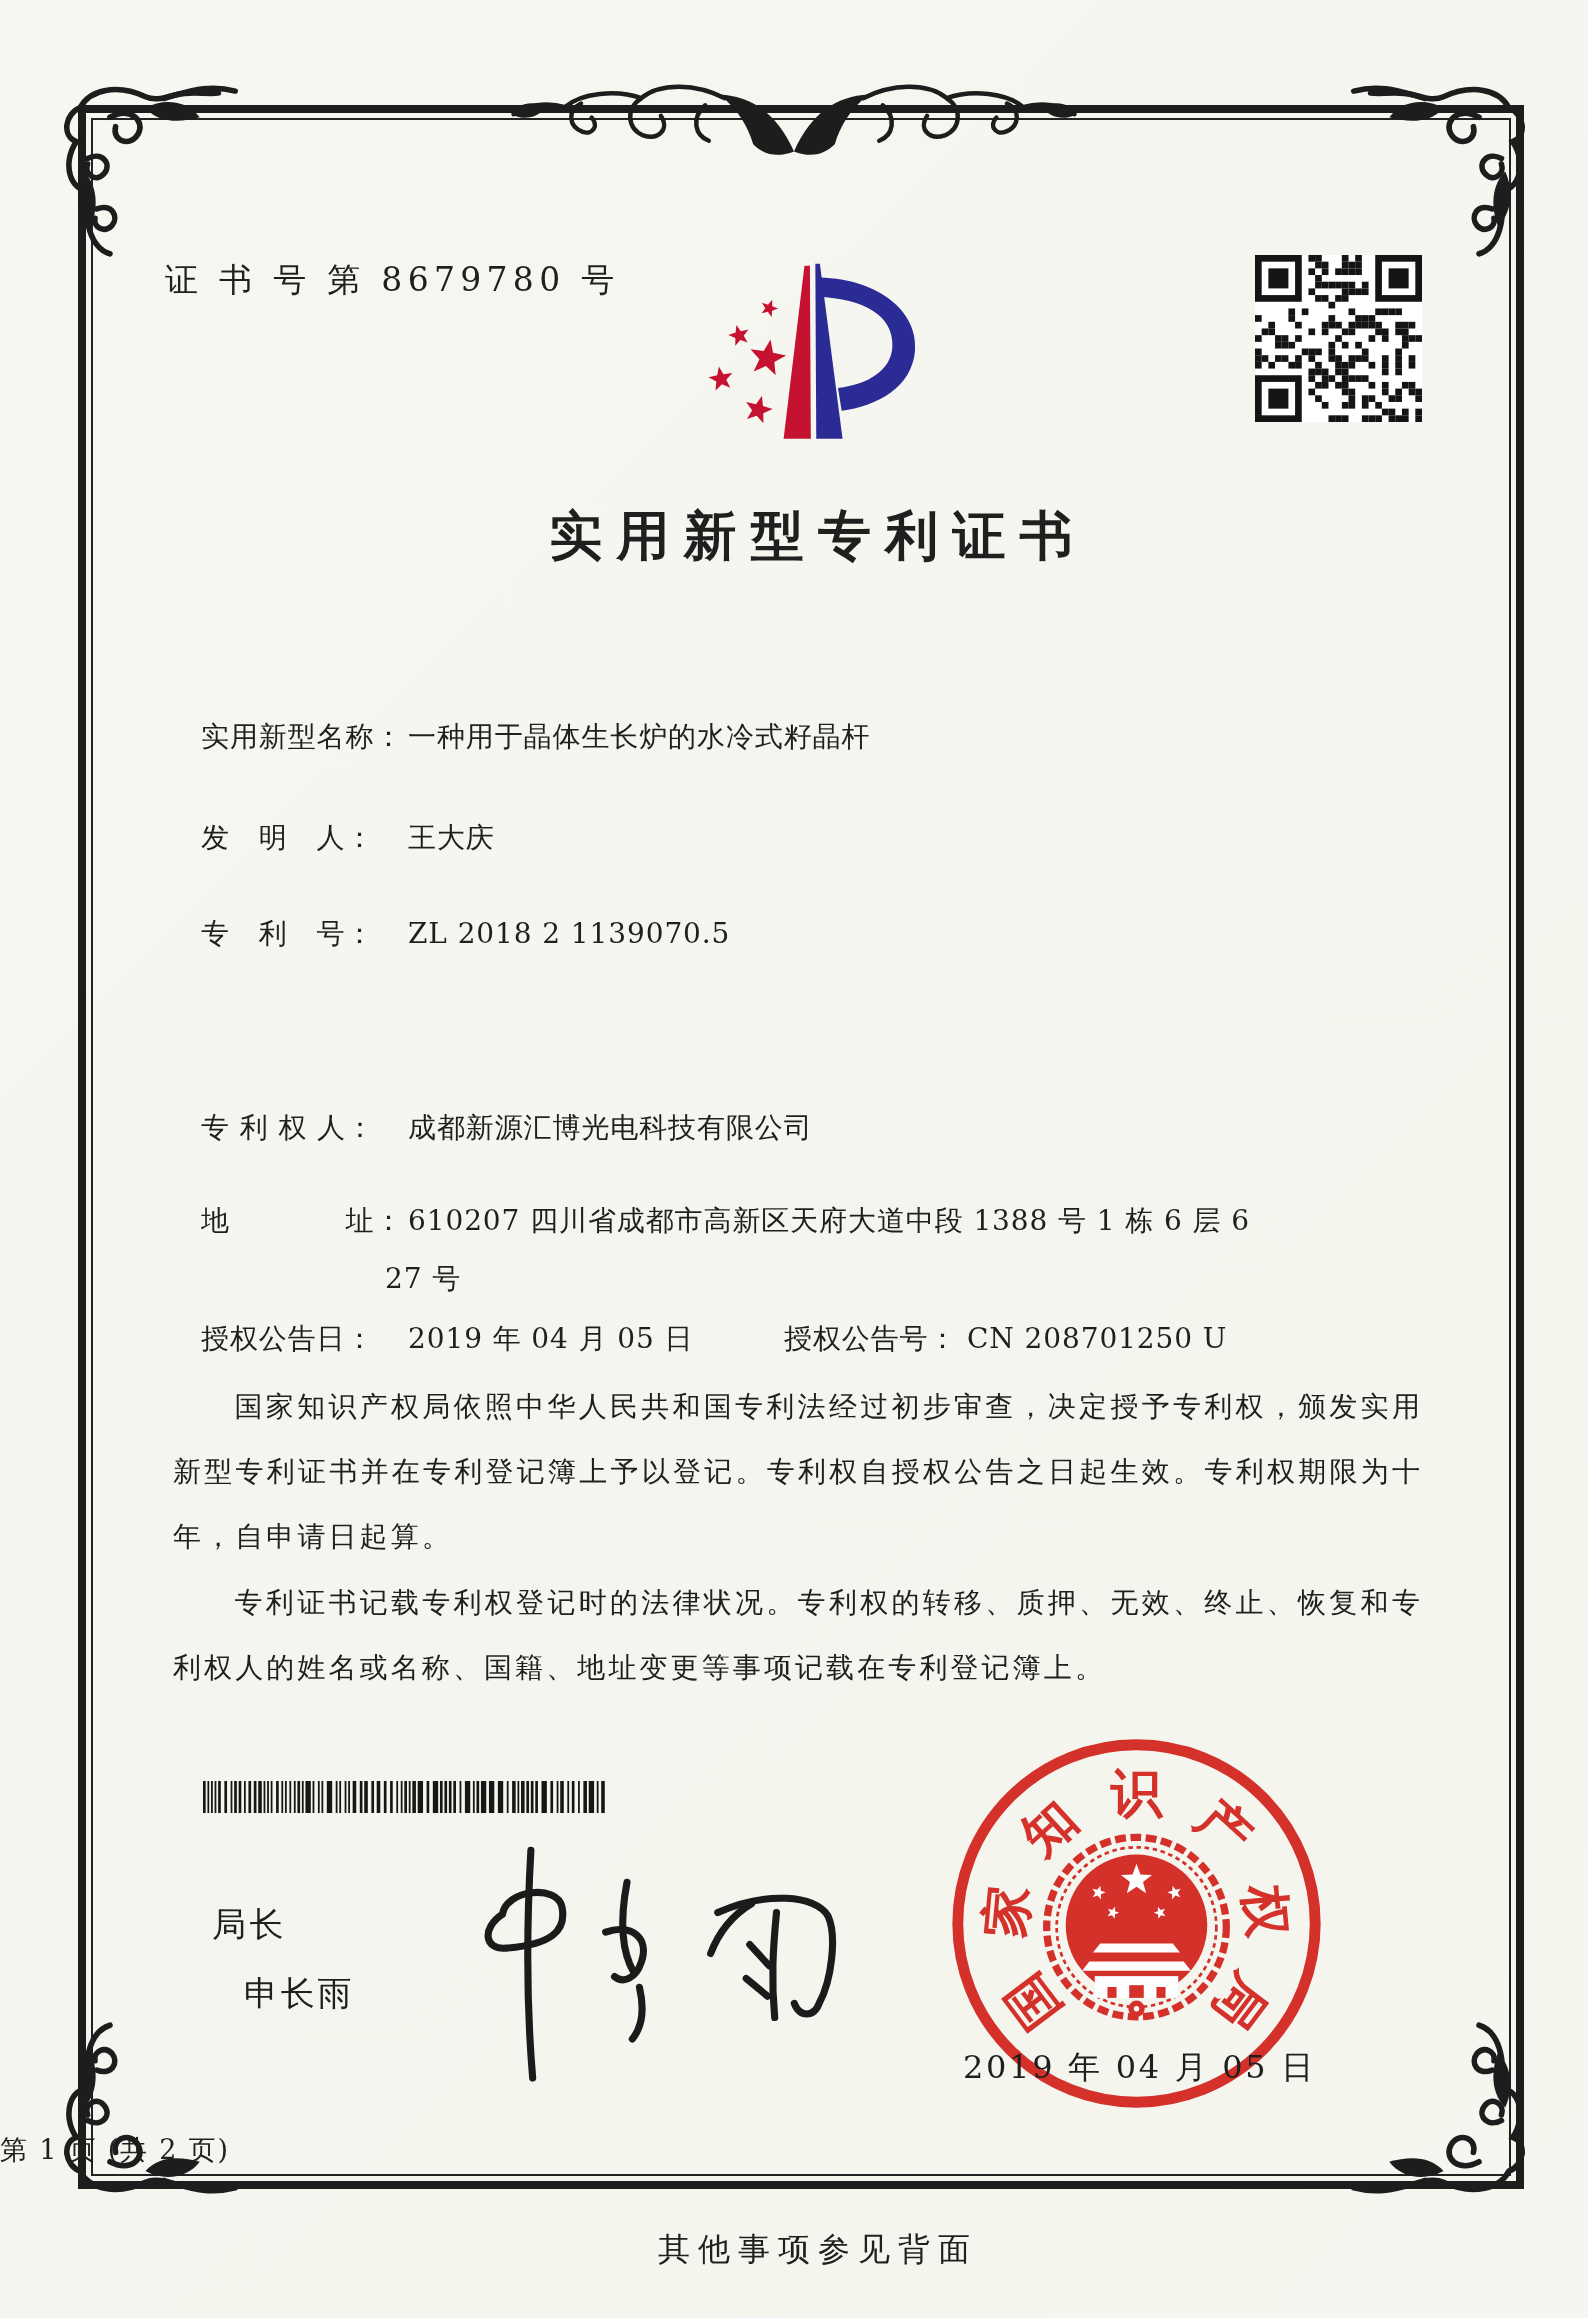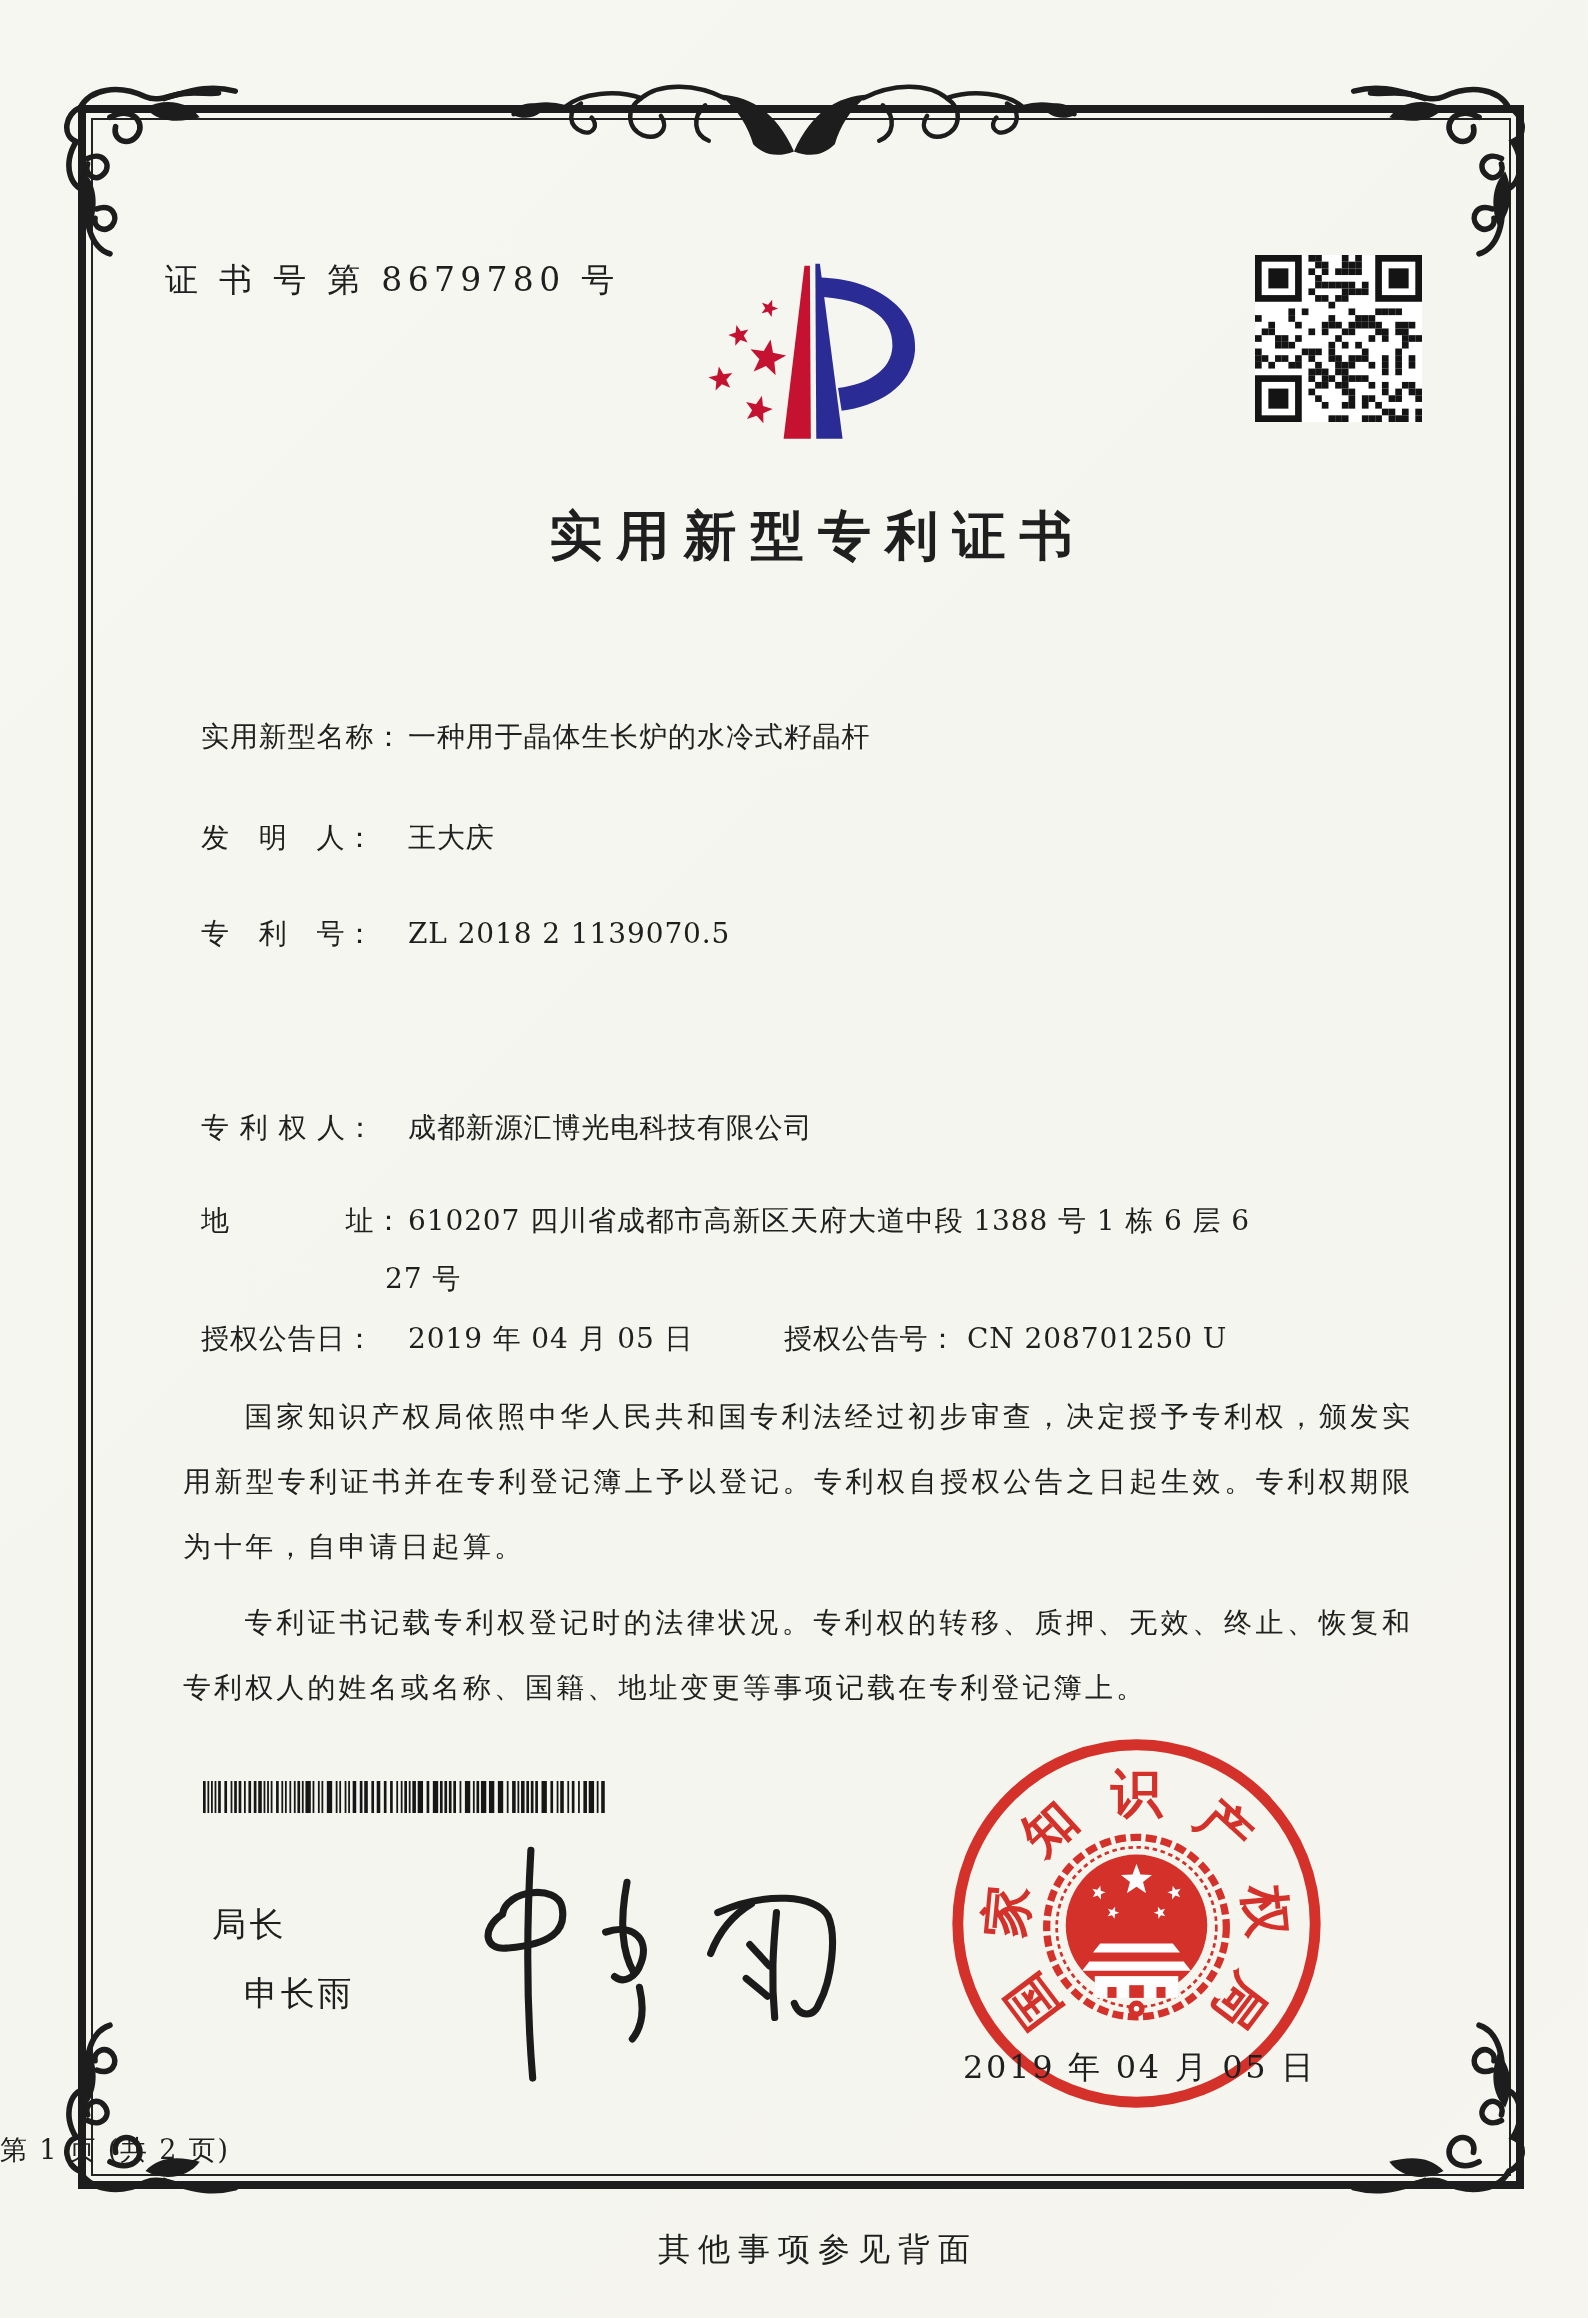--- a/index.html
+++ b/index.html
@@ -38,21 +38,21 @@
   .title{position:absolute;left:0;right:0;top:501px;text-align:center;
     font-size:53px;font-weight:bold;letter-spacing:14.2px;white-space:nowrap;}
   
   .row{position:absolute;left:201px;font-size:28px;white-space:nowrap;letter-spacing:0.9px;}
   .row .label{display:inline-block;width:207px;white-space:pre;}
   .row2{position:absolute;font-size:28px;white-space:nowrap;letter-spacing:0.9px;}
   .addr2{position:absolute;left:385px;font-size:28px;white-space:nowrap;letter-spacing:0.9px;}
   
   .bodytext{position:absolute;left:172px;top:1373px;width:1252px;
     font-size:28px;line-height:65px;letter-spacing:3.1px;text-align:justify;}
-  .bodytext p{margin:11px;text-indent:2.2em;}
+  .bodytext p{margin:1px;text-indent:2.2em;}
   
   .barcode{position:absolute;left:203px;top:1781px;width:408px;height:32px;}
   .director-title{position:absolute;left:212px;top:1902px;font-size:34px;letter-spacing:3.6px;}
   .director-name{position:absolute;left:212px;top:1971px;font-size:34px;letter-spacing:2.7px;margin-left:32px;}
   .signature{position:absolute;left:417px;top:1836px;width:436px;height:267px;z-index:4;}
   .seal{position:absolute;left:946px;top:1733px;width:381px;height:381px;opacity:.95;z-index:2;}
   .seal-char{font-size:57px;font-weight:bold;fill:var(--seal-red);
     font-family:"DejaVu Serif","Liberation Serif",serif;}
   .seal-date{position:absolute;left:963px;top:2046px;font-size:32px;letter-spacing:2.7px;
     z-index:5;white-space:nowrap;}

